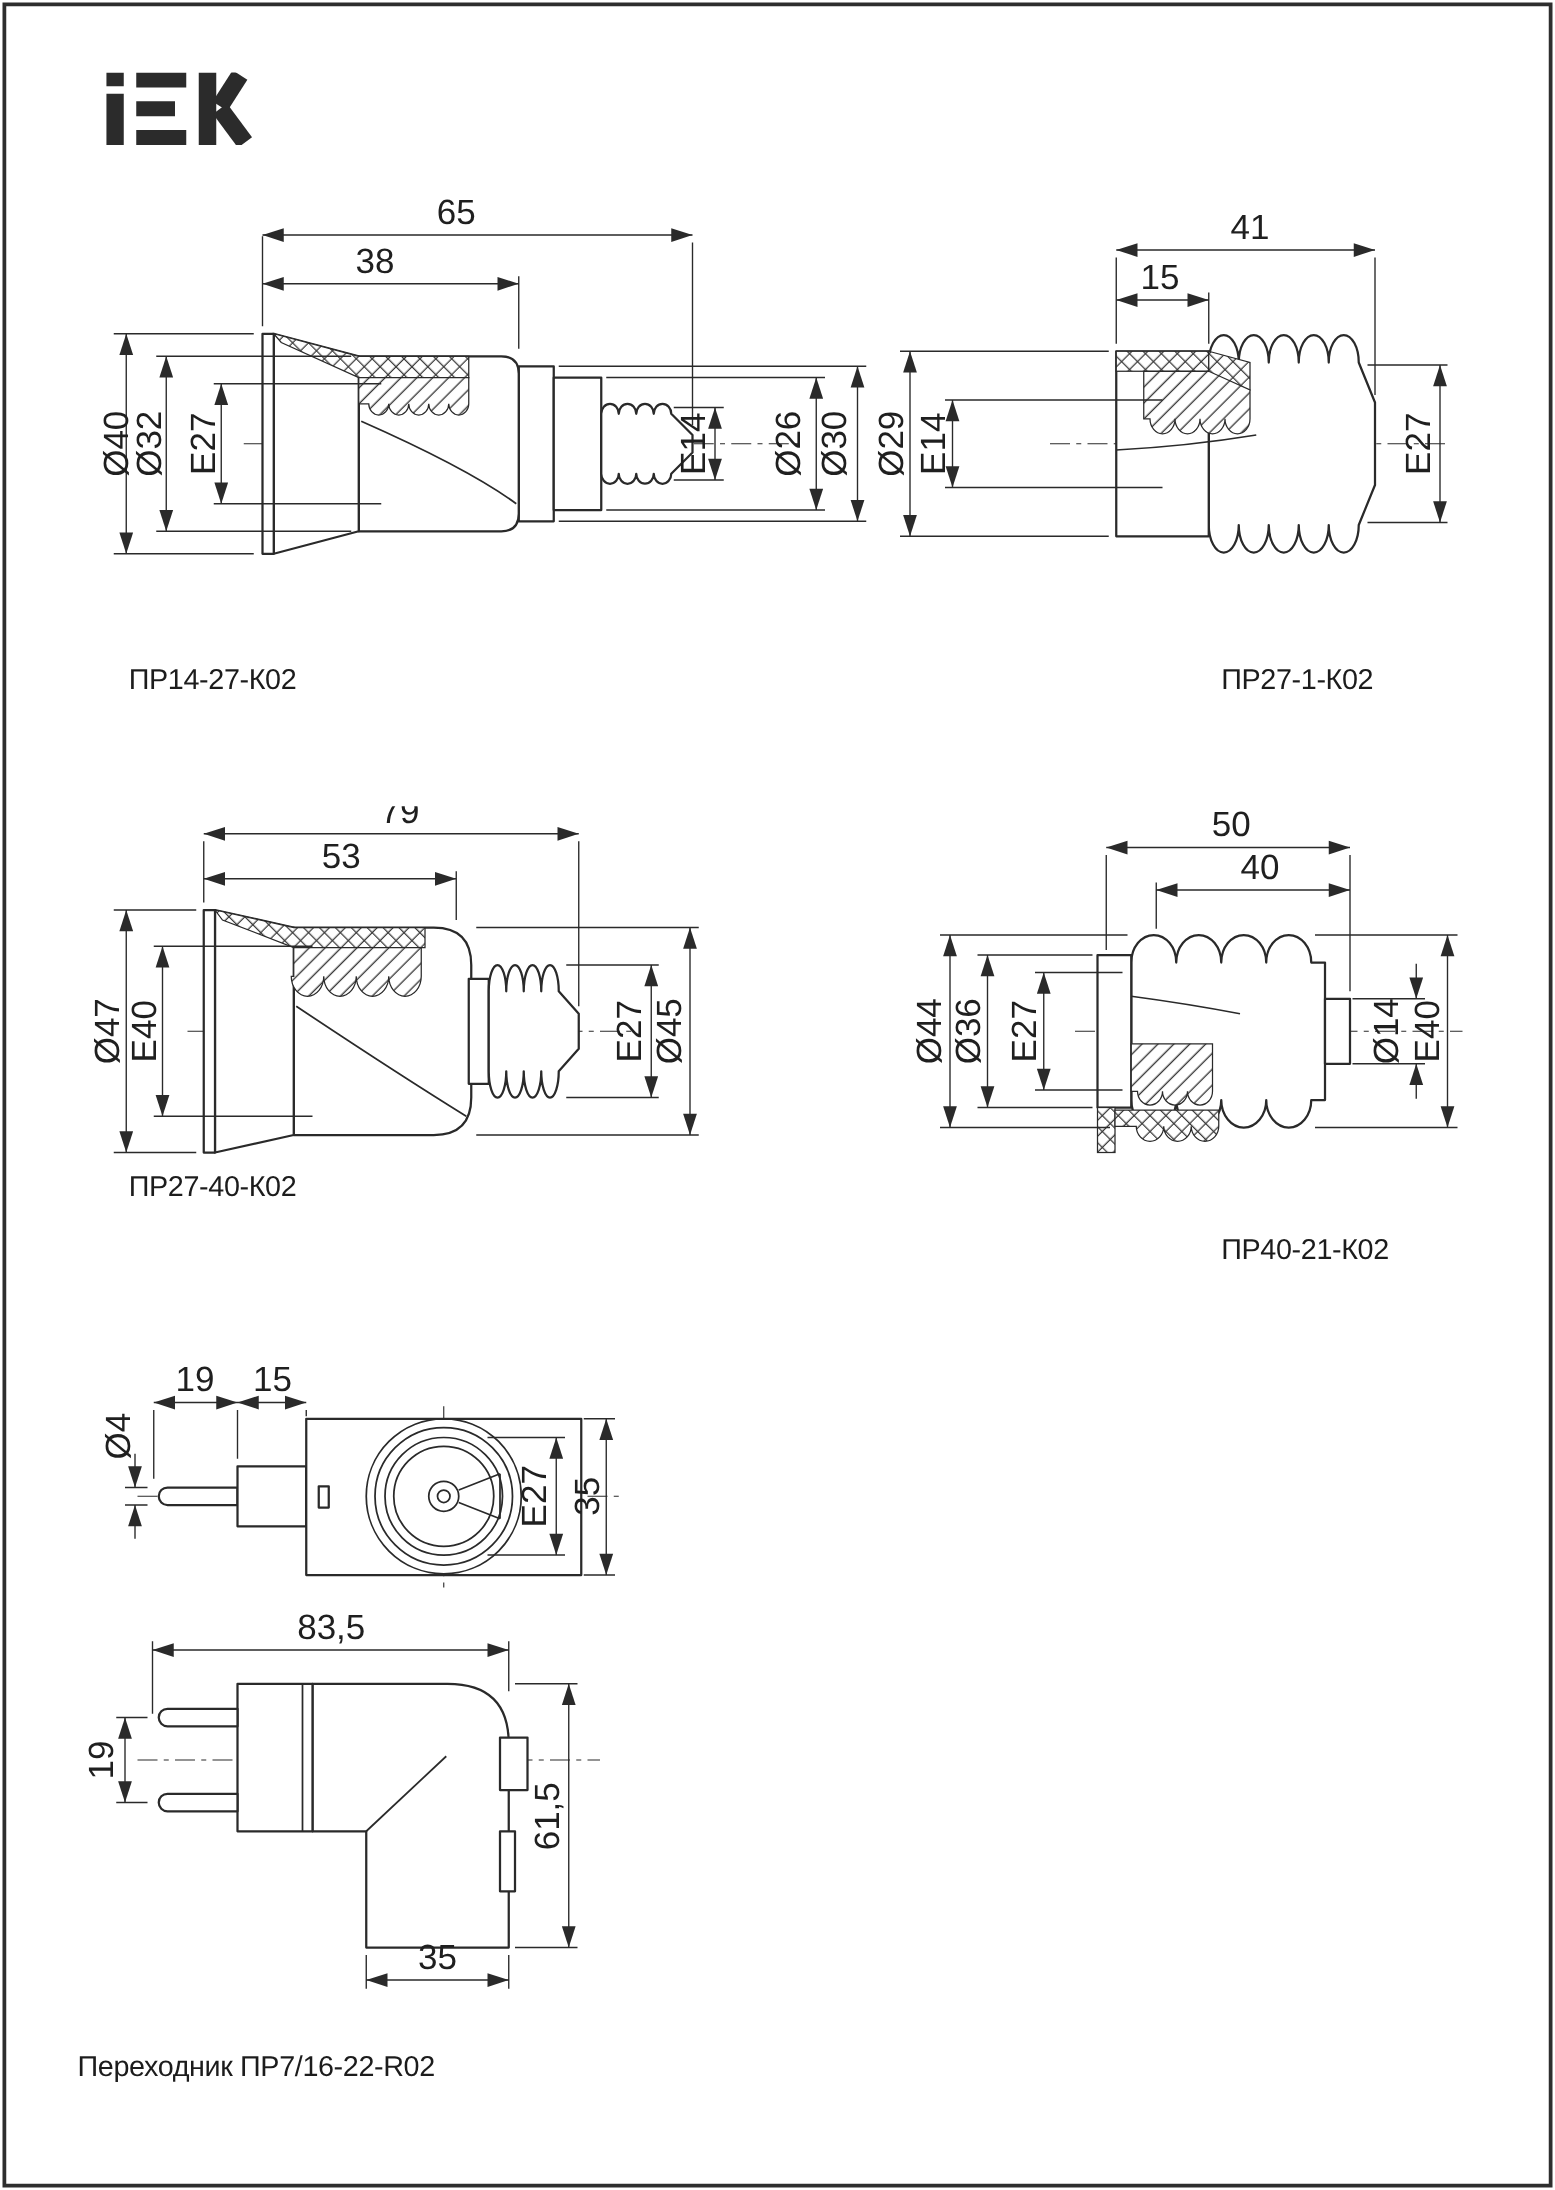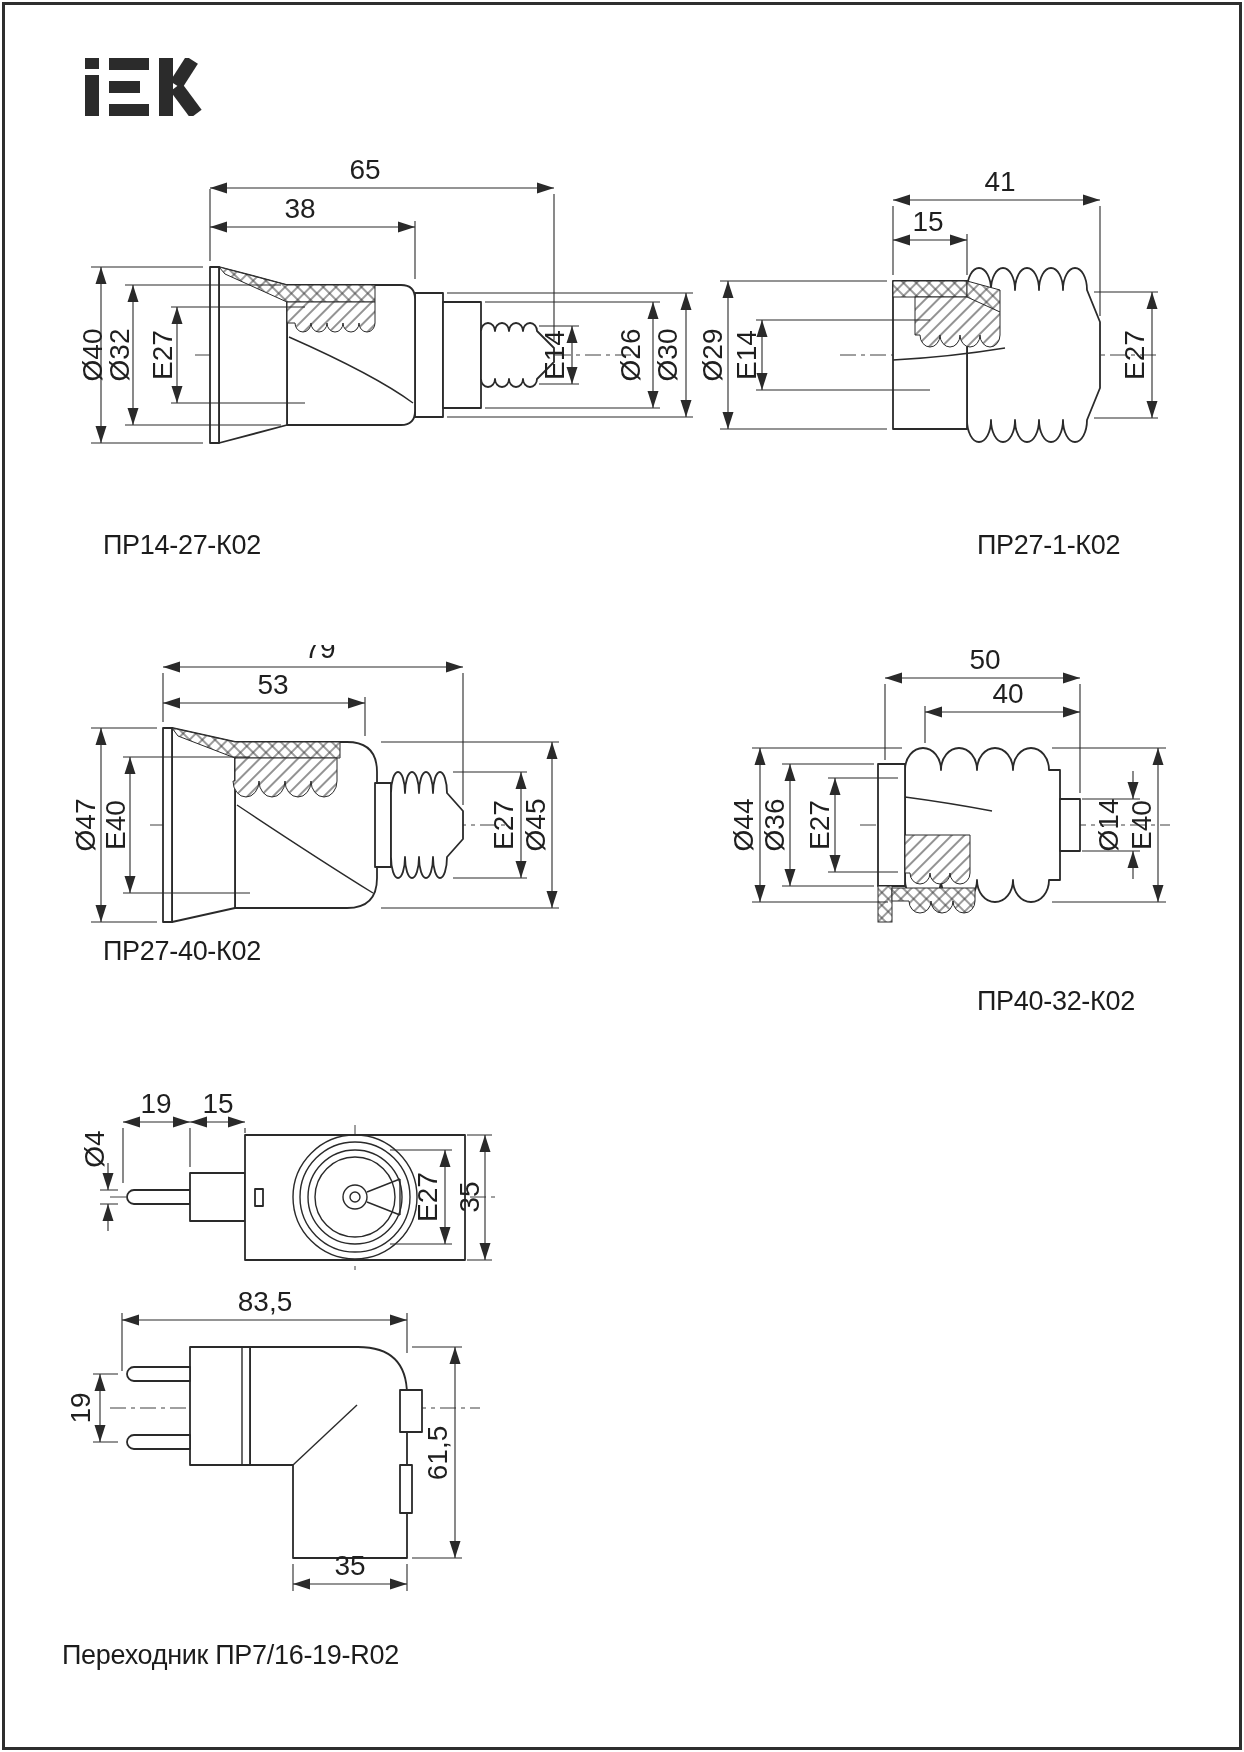--- a/index.html
+++ b/index.html
@@ -1,19 +1,19 @@
 <!DOCTYPE html>
 <html><head>
 <meta charset="utf-8">
 <style>
   html,body{margin:0;padding:0;background:#fff;}
   body{width:1244px;height:1752px;position:relative;font-family:"Liberation Sans",sans-serif;overflow:hidden;}
   .page-border{position:absolute;inset:2px;border:3px solid #2e2e2e;pointer-events:none;}
   .dwg{position:absolute;}
-  .caption{position:absolute;font-size:27px;color:#1c1c1c;letter-spacing:-0.3px;white-space:nowrap;}
+  .caption{position:absolute;font-size:23px;color:#1c1c1c;letter-spacing:-0.3px;white-space:nowrap;}
   
   .wh{fill:#ffffff;stroke:#2a2a2a;stroke-width:1.8;stroke-linejoin:round;}
   .hh{fill:url(#hatch);stroke:#2a2a2a;stroke-width:1;}
   .xh{fill:url(#xhatch);stroke:#2a2a2a;stroke-width:1;}
   .tl{stroke:#2a2a2a;stroke-width:1.4;fill:none;}
   .dl{stroke:#2a2a2a;stroke-width:1.1;fill:none;}
   .cl{stroke:#2a2a2a;stroke-width:0.9;fill:none;stroke-dasharray:16 5 4 5;}
   .ar{fill:#2a2a2a;}
   .dt{font-family:"Liberation Sans",sans-serif;font-size:28px;fill:#1f1f1f;}
   .logo{position:absolute;left:85px;top:58px;}
@@ -306,14 +306,14 @@
     <path class="dl" d="M233,489 V516 M347,489 V516 M233,509 H347"></path>
     <use href="#arL" class="ar" x="233" y="509"></use>
       <use href="#arR" class="ar" x="347" y="509"></use>
     <text class="dt" x="290" y="500" text-anchor="middle">35</text>
   </g>
 </svg>
 
 <div class="caption" style="left:103px;top:530px">ПР14-27-К02</div>
 <div class="caption" style="left:977px;top:530px">ПР27-1-К02</div>
 <div class="caption" style="left:103px;top:936px">ПР27-40-К02</div>
-<div class="caption" style="left:977px;top:986px">ПР40-32-К02</div>
-<div class="caption" style="left:62px;top:1640px">Переходник ПР7/16-19-R02</div>
+<div class="caption" style="left:977px;top:986px">ПР40-21-К02</div>
+<div class="caption" style="left:62px;top:1640px">Переходник ПР7/16-22-R02</div>
 
 </body></html>

